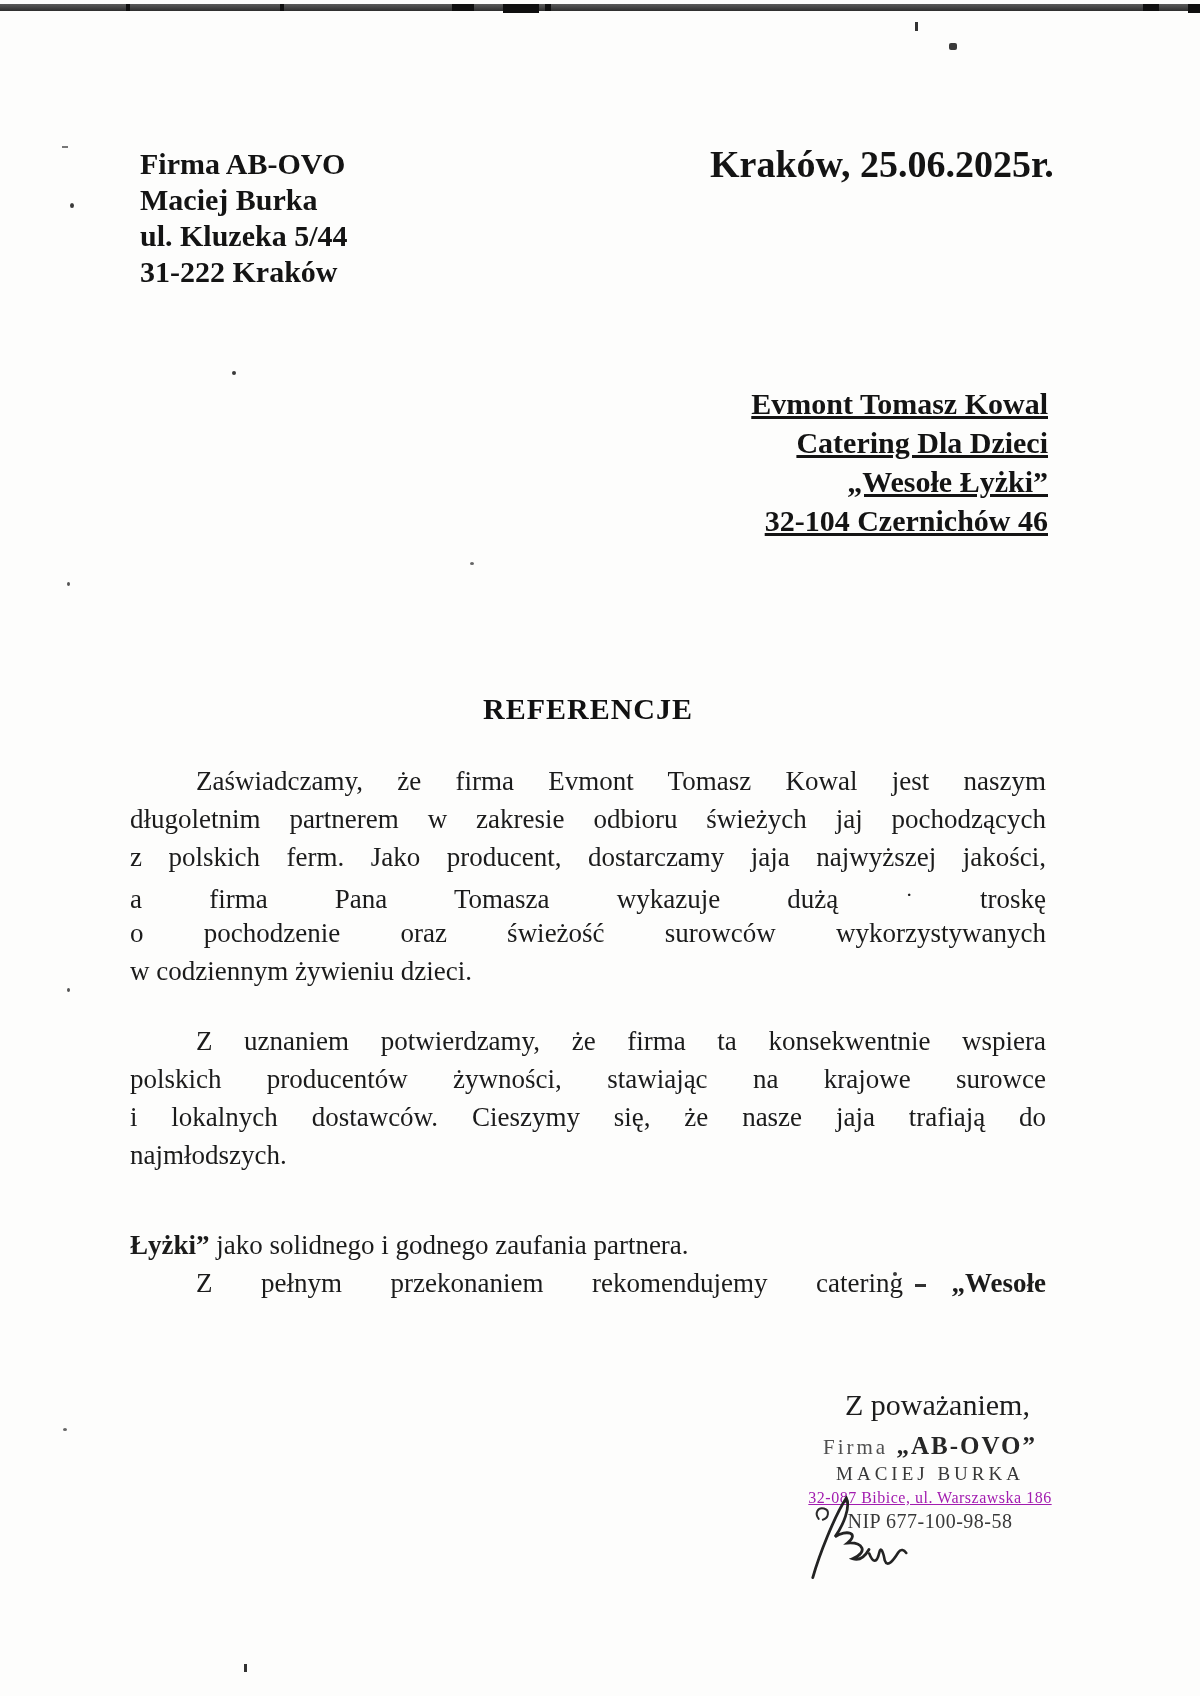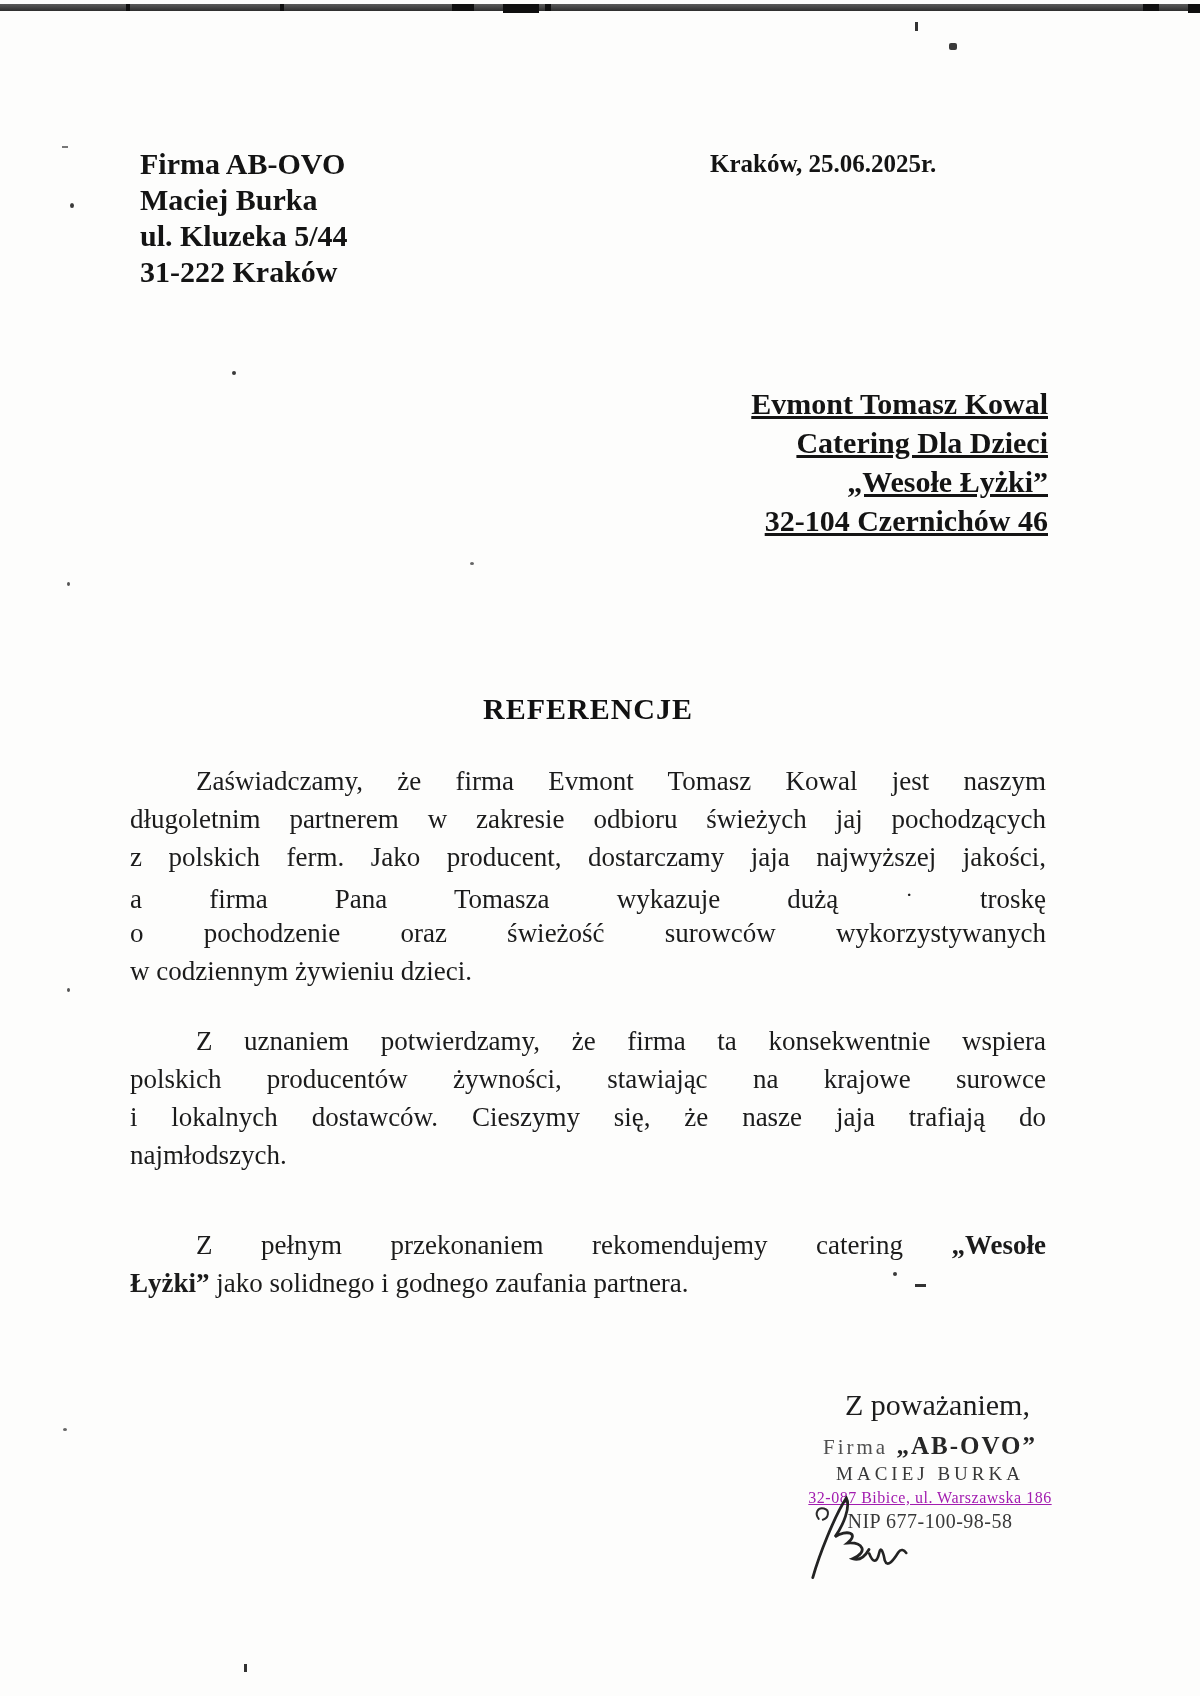--- a/index.html
+++ b/index.html
@@ -19,21 +19,21 @@
   .scan-bar {
     position: absolute; left: 0; right: 0; top: 4px; height: 7px;
     background: linear-gradient(#5a5a5a, #2e2e2e);
   }
   .scan-bar .seg { position: absolute; top: 0; height: 7px; background: #0f0f0f; }
   .speck { position: absolute; background: #3a3a3a; border-radius: 50%; }
   .dash-speck { position: absolute; background: #333; }
 
   
   .sender { position: absolute; left: 140px; top: 146px; font-weight: bold; font-size: 30px; line-height: 36px; color: #141414; }
-  .dateline { position: absolute; left: 710px; top: 146px; font-weight: bold; font-size: 25px; line-height: 36px; color: #141414; text-align: center; }
+  .dateline { position: absolute; left: 710px; top: 146px; font-weight: bold; font-size: 38px; line-height: 36px; color: #141414; text-align: center; }
   .recipient { position: absolute; right: 152px; top: 384px; text-align: right; font-weight: bold; font-size: 30px; line-height: 39px; color: #141414; text-decoration: underline; }
 
   .title { position: absolute; left: 130px; width: 916px; top: 692px; text-align: center;
            font-weight: bold; font-size: 30px; letter-spacing: 1px; color: #111; }
 
   
   .para { position: absolute; left: 130px; width: 916px; font-size: 27px; color: #1b1b1b; }
   .p1 { top: 762px; } .p2 { top: 1022px; } .p3 { top: 1226px; }
   .bline { height: 38px; line-height: 38px; white-space: nowrap; }
   .just { text-align: justify; text-align-last: justify; white-space: normal; }
@@ -108,22 +108,22 @@
   </div>
 
   <div class="para p2">
     <div class="bline just indent">Z uznaniem potwierdzamy, że firma ta konsekwentnie wspiera</div>
     <div class="bline just">polskich producentów żywności, stawiając na krajowe surowce</div>
     <div class="bline just">i lokalnych dostawców. Cieszymy się, że nasze jaja trafiają do</div>
     <div class="bline">najmłodszych.</div>
   </div>
 
   <div class="para p3">
+    <div class="bline"><span class="b">Łyżki”</span> <span>jako solidnego i godnego zaufania partnera.</span></div>
     <div class="bline just indent"><span>Z pełnym przekonaniem rekomendujemy catering</span> <span class="b">„Wesołe</span></div>
-    <div class="bline"><span class="b">Łyżki”</span> <span>jako solidnego i godnego zaufania partnera.</span></div>
   </div>
 
   <div class="closing">Z poważaniem,</div>
 
   <div class="stamp">
     <div class="stamp-line1"><span>Firma</span> <span class="company">„AB-OVO”</span></div>
     <div class="stamp-line2">MACIEJ BURKA</div>
     <div class="stamp-line3">32-087 Bibice, ul. Warszawska 186</div>
     <div class="stamp-line4">NIP 677-100-98-58</div>
   </div>

